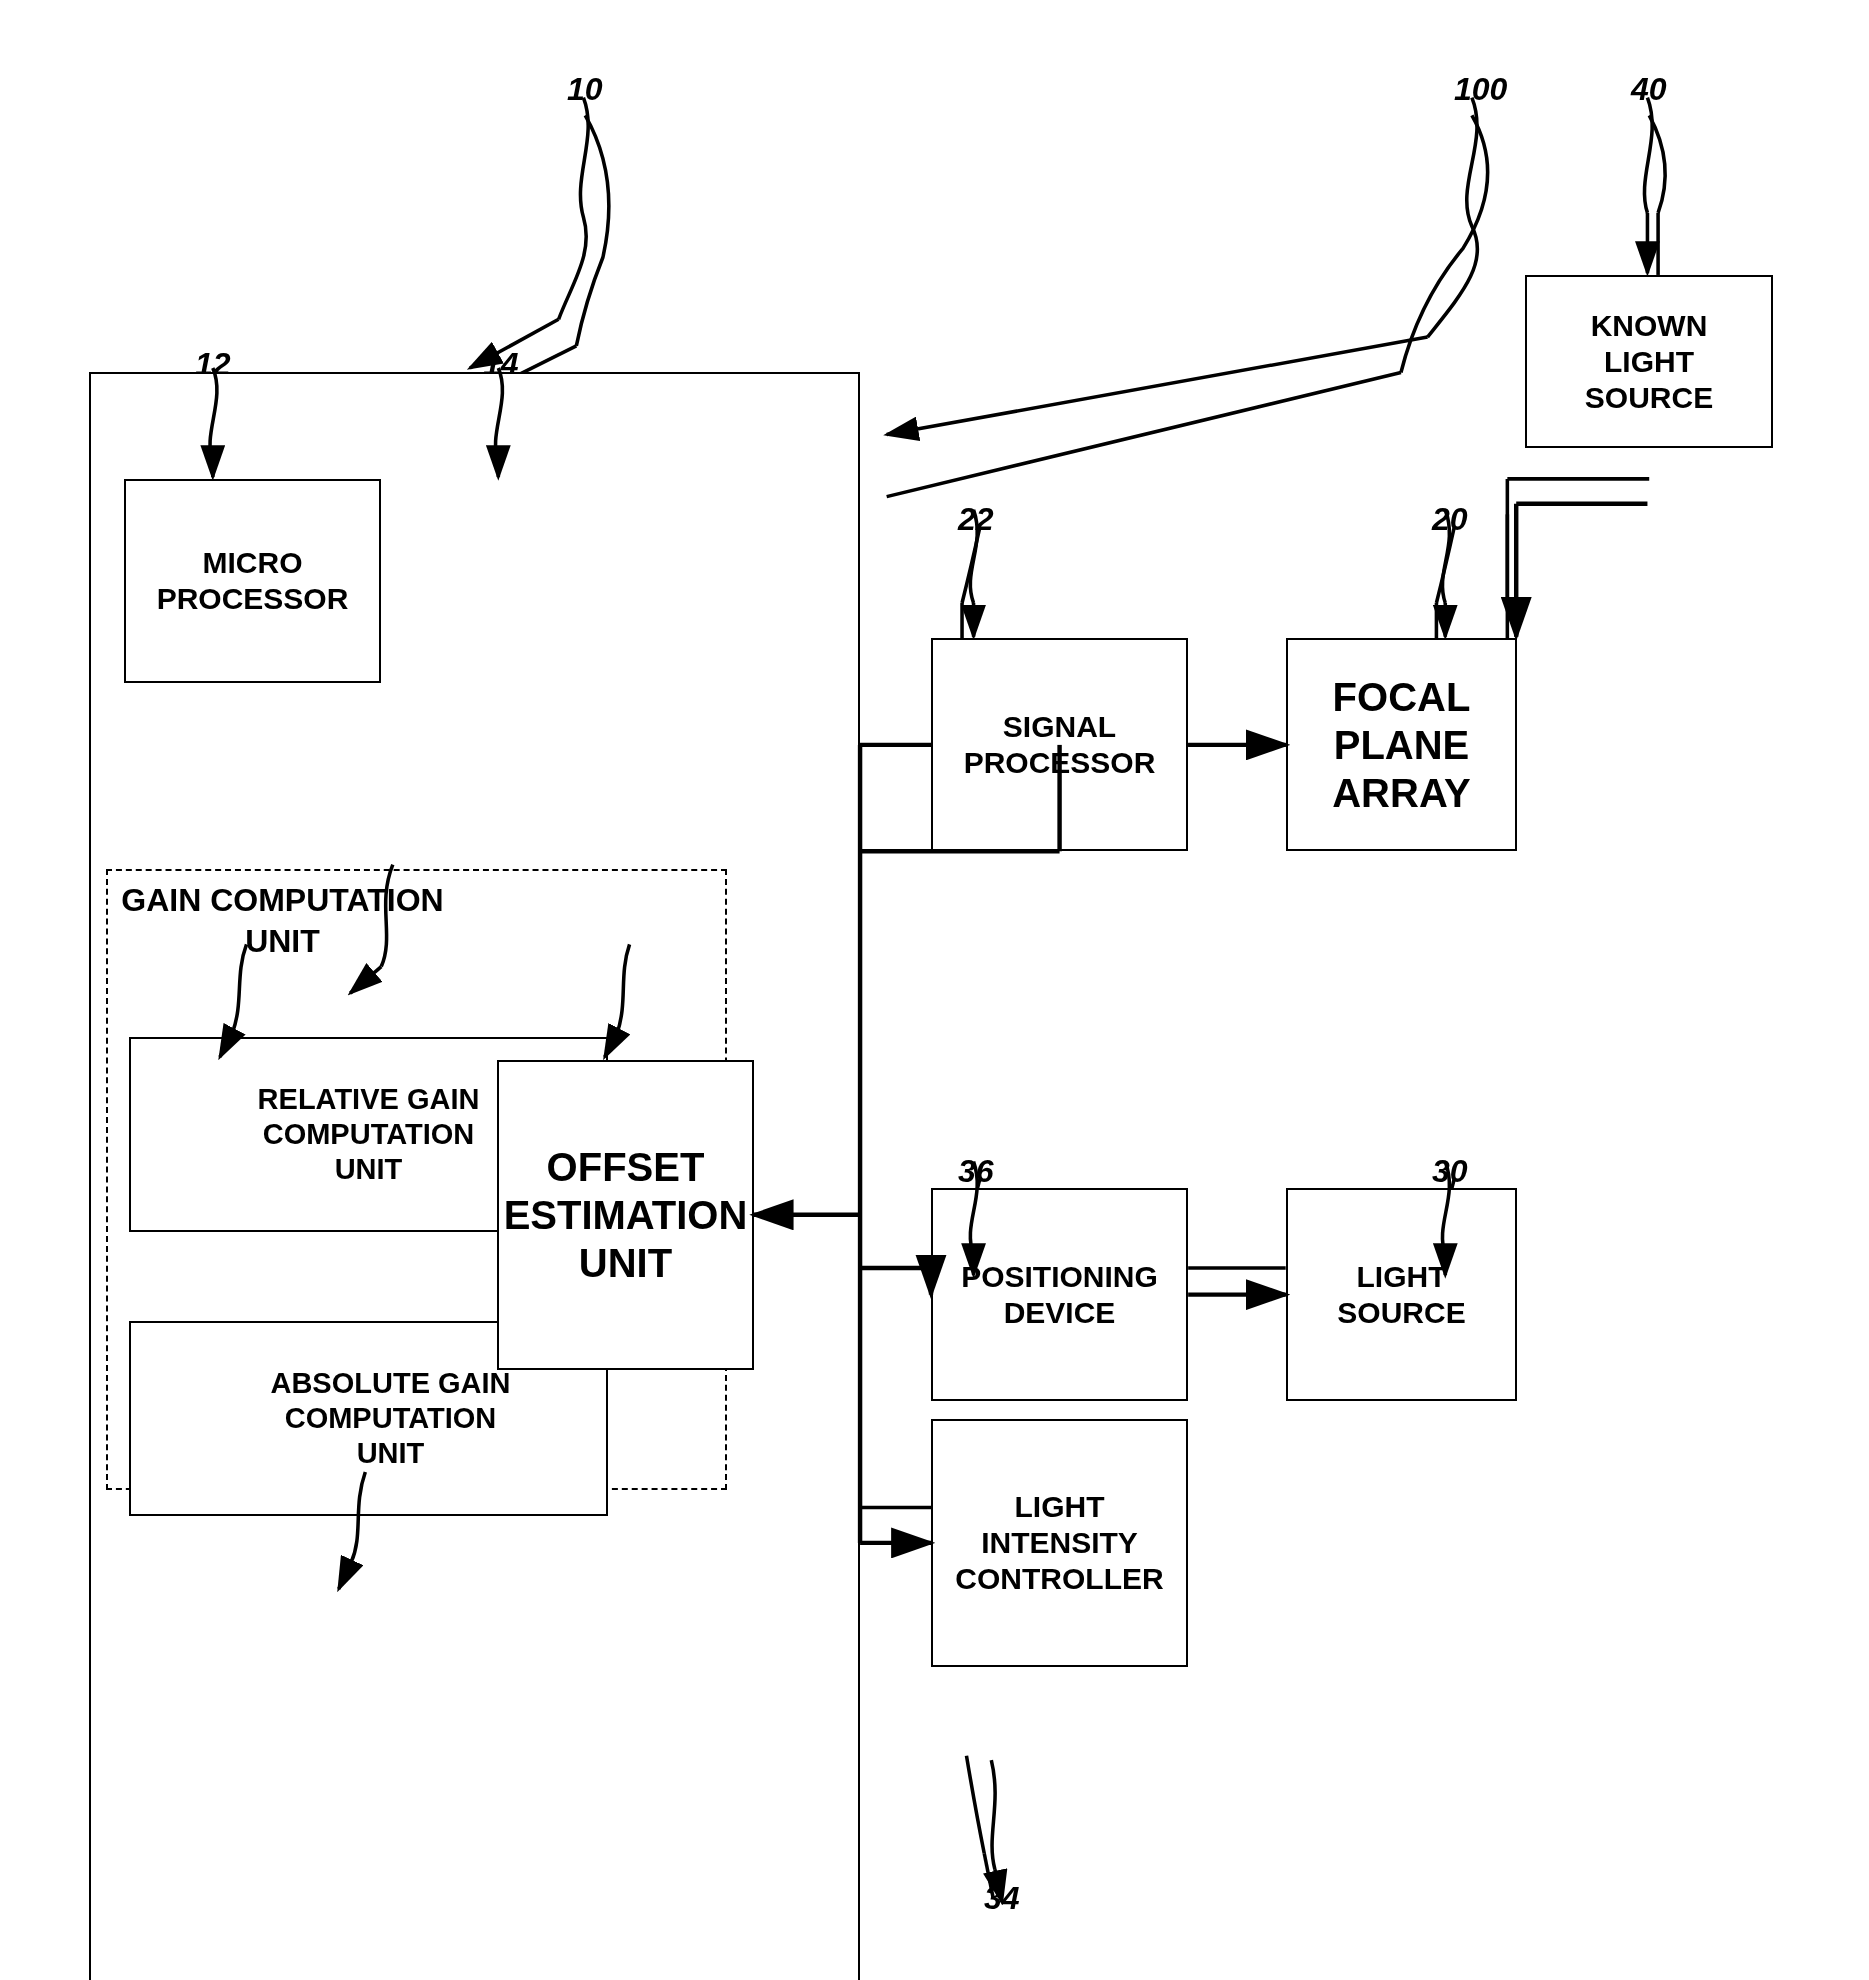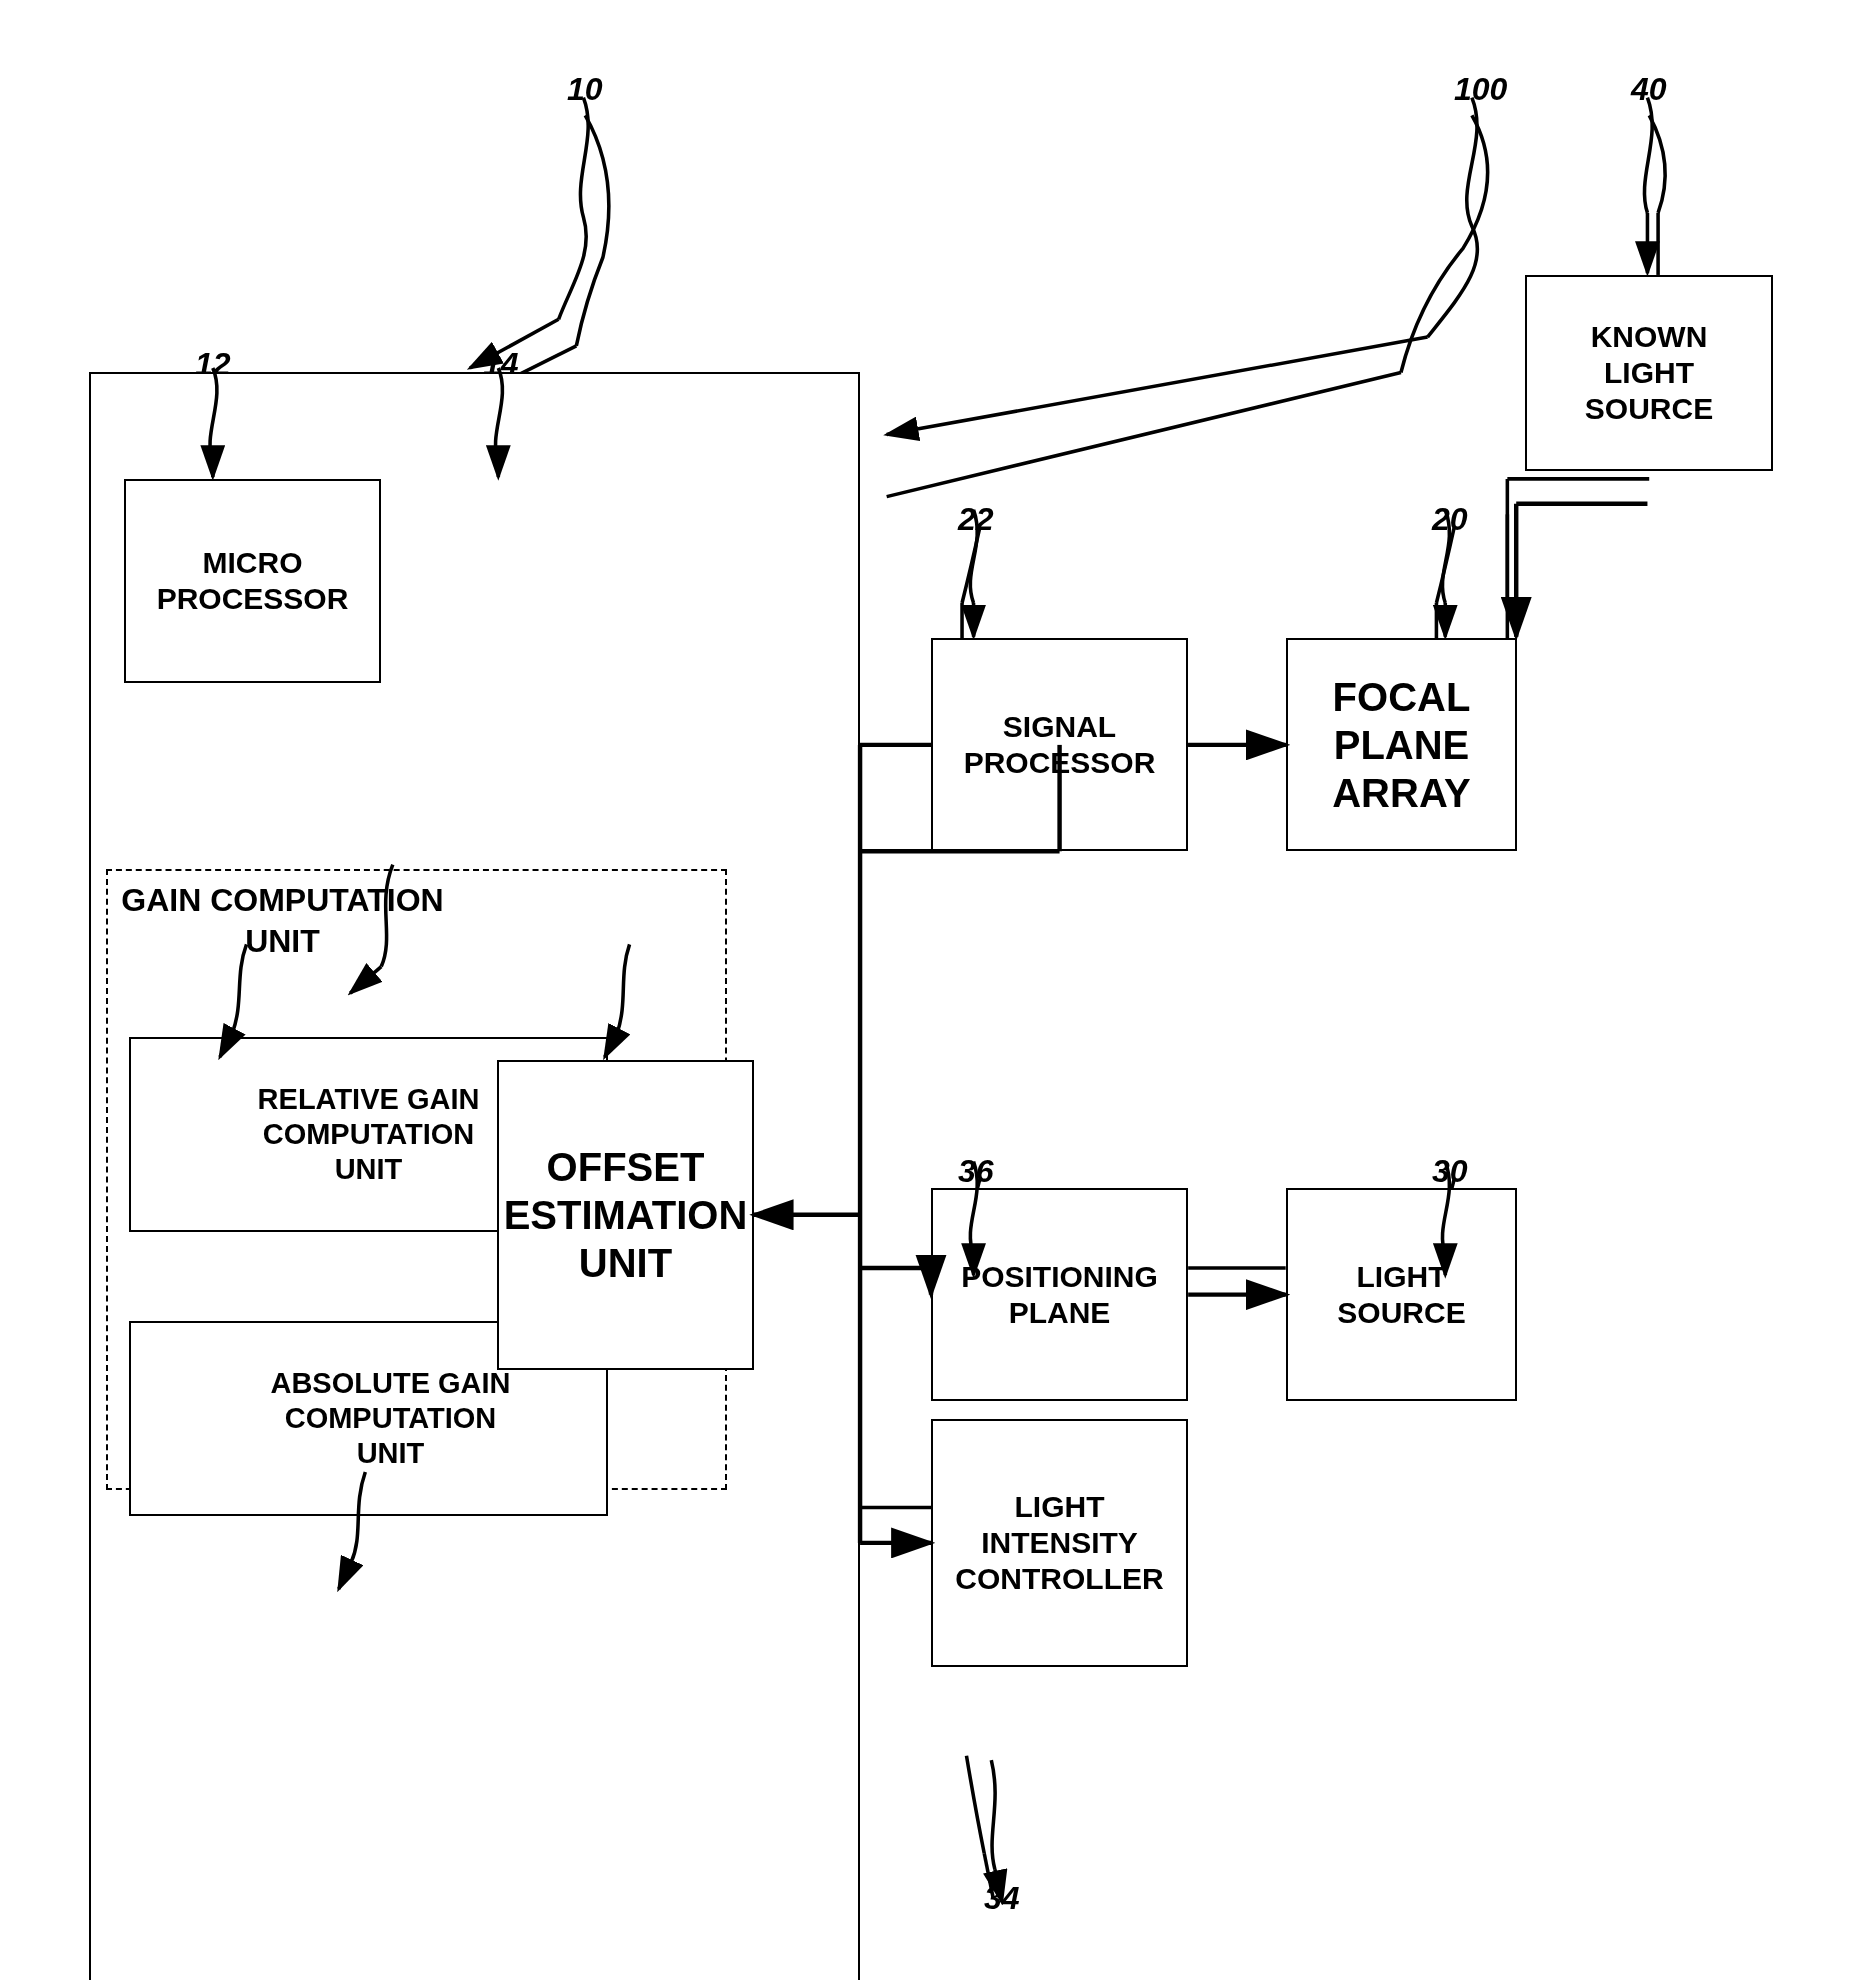--- a/index.html
+++ b/index.html
@@ -166,21 +166,21 @@
     <span style="white-space:pre-line;">SIGNAL
 PROCESSOR</span>
   </div>
 
   <div class="box" style="left:1286px; top:638px; width:231px; height:213px; font-size:40px; white-space:pre-line;">
     <span style="white-space:pre-line;">FOCAL
 PLANE
 ARRAY</span>
   </div>
 
-  <div class="box" style="left:1525px; top:275px; width:248px; height:196px; font-size:30px; white-space:pre-line;">
+  <div class="box" style="left:1525px; top:275px; width:248px; height:173px; font-size:30px; white-space:pre-line;">
     <span style="white-space:pre-line;">KNOWN
 LIGHT
 SOURCE</span>
   </div>
 
   <div class="box-dashed" style="left:106px; top:869px; width:621px; height:621px; align-items:flex-start; justify-content:flex-start; padding:8.9px 13.3px;">
     <span style="font-size:32px; white-space:pre-line; line-height:1.3;">GAIN COMPUTATION
 UNIT</span>
   </div>
 
@@ -197,21 +197,21 @@
   </div>
 
   <div class="box" style="left:497px; top:1060px; width:257px; height:310px; font-size:40px; white-space:pre-line;">
     <span style="white-space:pre-line;">OFFSET
 ESTIMATION
 UNIT</span>
   </div>
 
   <div class="box" style="left:931px; top:1188px; width:257px; height:213px; font-size:30px; white-space:pre-line;">
     <span style="white-space:pre-line;">POSITIONING
-PLANE</span>
+DEVICE</span>
   </div>
 
   <div class="box" style="left:1286px; top:1188px; width:231px; height:213px; font-size:30px; white-space:pre-line;">
     <span style="white-space:pre-line;">LIGHT
 SOURCE</span>
   </div>
 
   <div class="box" style="left:931px; top:1419px; width:257px; height:248px; font-size:30px; white-space:pre-line;">
     <span style="white-space:pre-line;">LIGHT
 INTENSITY

